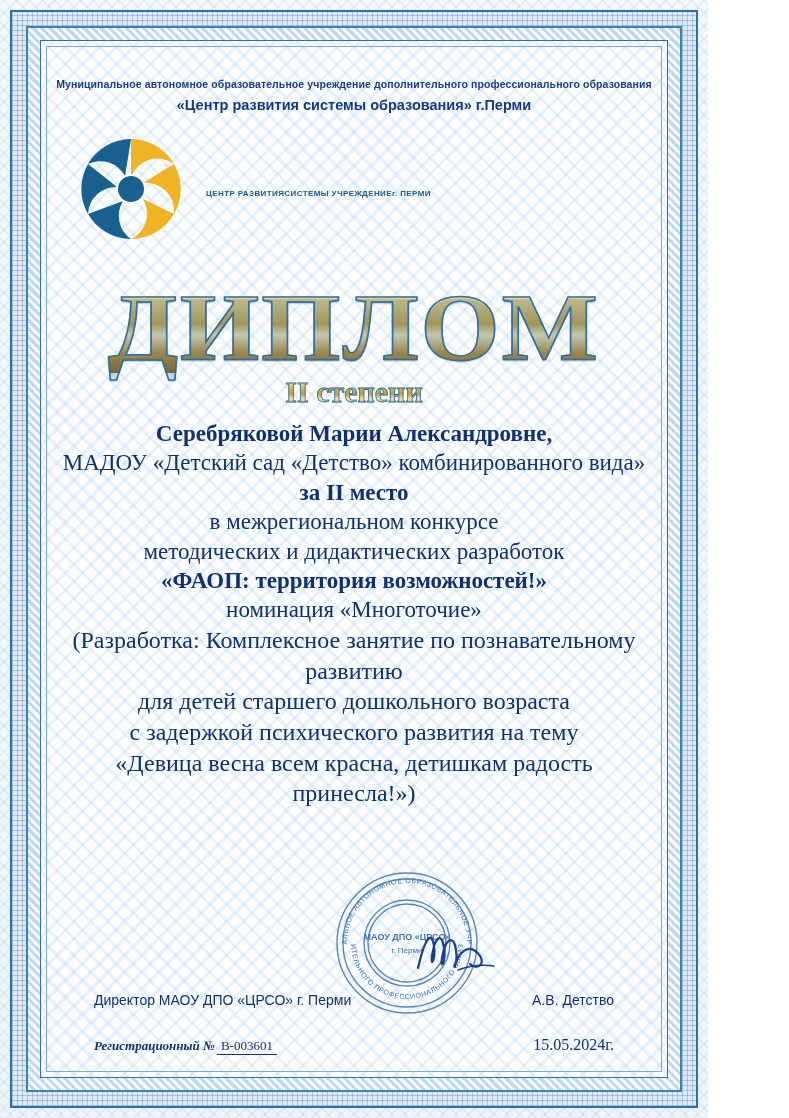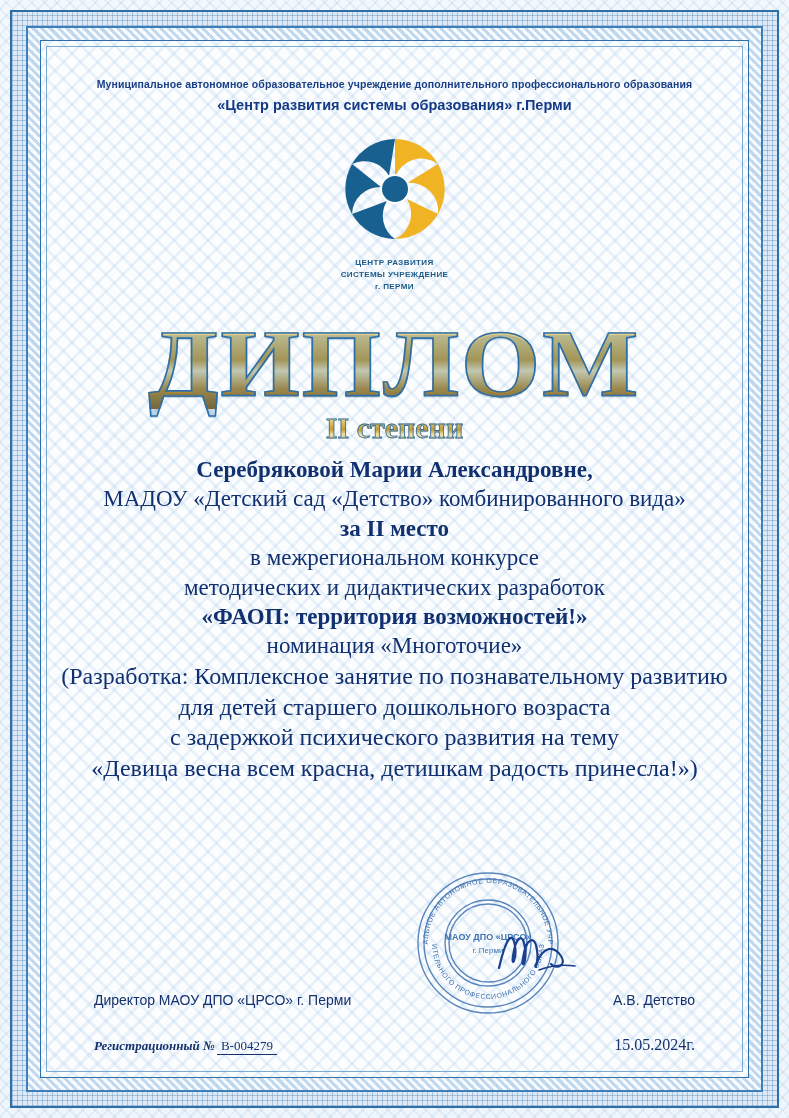--- a/index.html
+++ b/index.html
@@ -9,21 +9,21 @@
   body {
     width: 789px;
     height: 1118px;
     background: #ffffff;
     font-family: "Liberation Serif", serif;
     overflow: hidden;
   }
 
   .certificate {
     position: relative;
-    width: 789px;
+    width: 708px;
     height: 1118px;
     box-sizing: border-box;
     background:
       repeating-linear-gradient(45deg, rgba(120,165,205,0.13) 0 2px, rgba(255,255,255,0) 2px 9px),
       repeating-linear-gradient(-45deg, rgba(120,165,205,0.13) 0 2px, rgba(255,255,255,0) 2px 9px),
       linear-gradient(#f3f8fd, #eef5fc);
     padding: 8px;
   }
 
   
@@ -84,21 +84,21 @@
     font-size: 14.5px;
     font-weight: bold;
     color: #143a86;
     margin-top: 5px;
   }
 
   
   .logo-wrap {
     margin-top: 18px;
     display: flex;
-    flex-direction: column;
+    flex-direction: row;
     align-items: center;
   }
   .logo-sub {
     font-family: "Liberation Sans", sans-serif;
     font-size: 8px;
     font-weight: bold;
     color: #1d5a88;
     line-height: 1.25;
     letter-spacing: 0.4px;
     margin-top: 2px;
@@ -285,21 +285,21 @@
         <path d="M46,44 C56,40 68,38 82,40" fill="none" stroke="#1b3f8f" stroke-width="1.6" stroke-linecap="round"></path>
       </svg>
 
       <div class="sign-row">
         <div class="sign-left">Директор МАОУ ДПО «ЦРСО» г. Перми</div>
         <div class="sign-right">А.В. Детство</div>
       </div>
 
       <div class="reg-row">
         <div class="reg-left">
-          <span>Регистрационный №</span><span class="reg-num">В-004279</span>
+          <span>Регистрационный №</span><span class="reg-num">В-003601</span>
         </div>
         <div class="reg-right">15.05.2024г.</div>
       </div>
 
     </div>
 
   </div>
 </div>
 
 </body></html>

